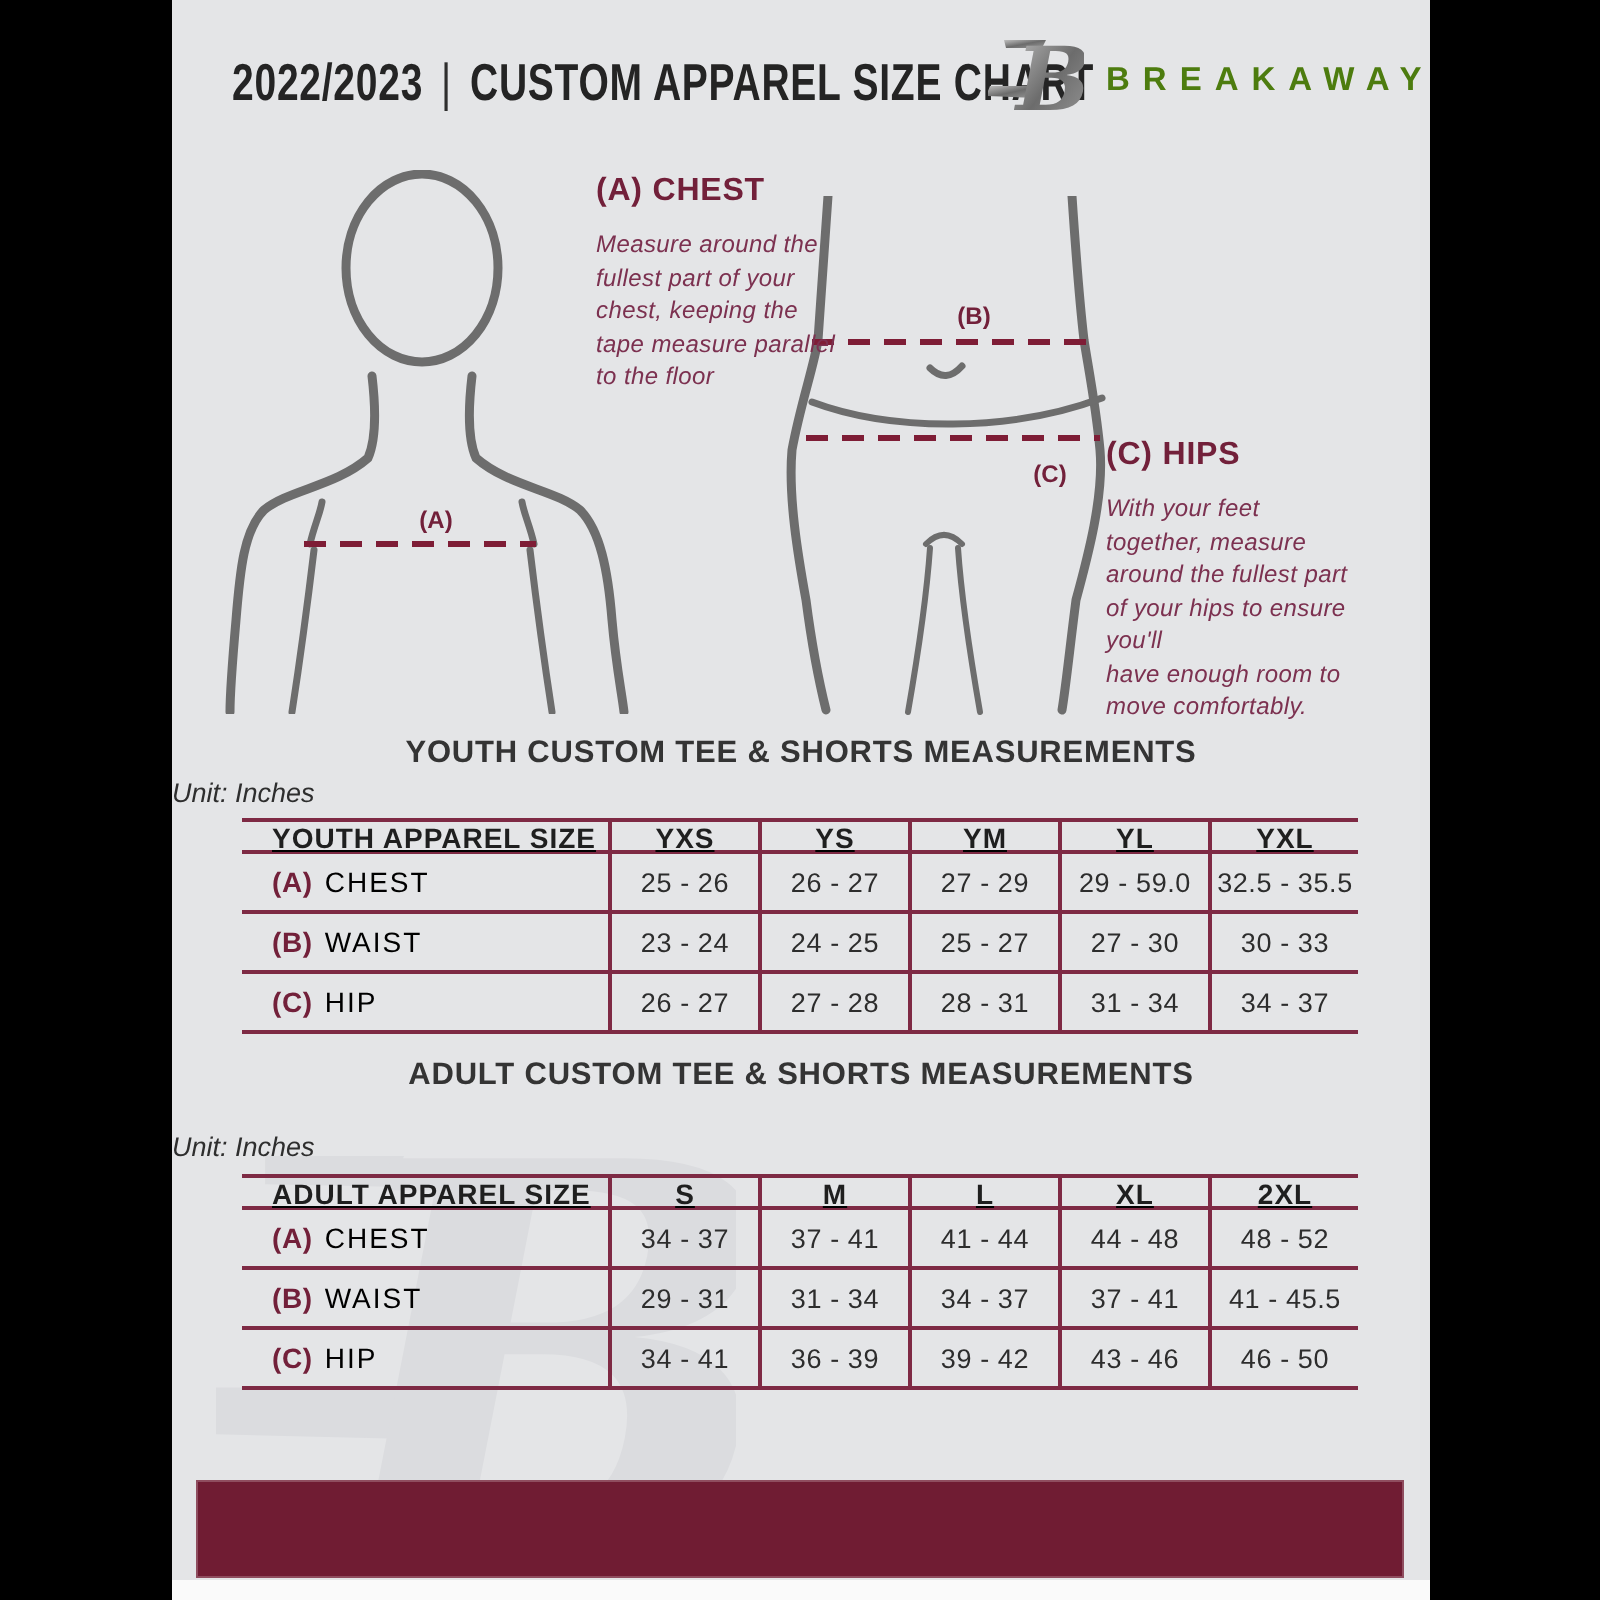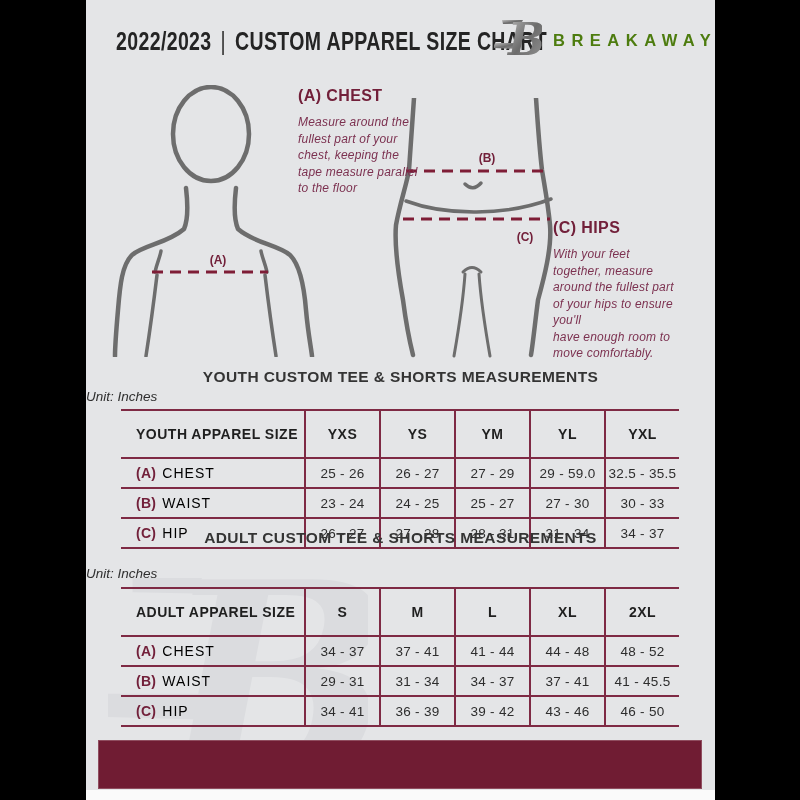--- a/index.html
+++ b/index.html
@@ -42,21 +42,21 @@
   
   .sec-title{position:absolute;left:0;width:629px;text-align:center;font-size:15.5px;font-weight:bold;color:#343434;letter-spacing:0.4px;}
   .sec-unit{position:absolute;left:0;width:629px;text-align:left;font-size:13.5px;font-style:italic;color:#2e2e2e;}
   .yt-title{top:368px;} .yt-unit{top:389px;}
   .ad-title{top:529px;} .ad-unit{top:566px;}
 
   
   .size-table{position:absolute;left:35px;width:558px;border-top:2px solid var(--tborder);}
   .yt-table{top:409px;} .ad-table{top:587px;}
   .trow{display:grid;grid-template-columns:183px 75px 75px 75px 75px 75px;border-bottom:2px solid var(--tborder);height:30px;}
-  .trow.head{height:48px;}
+  .trow.head{height:16px;text-decoration:underline;}
   .cell{display:flex;align-items:center;justify-content:center;font-size:13.5px;color:var(--ink);letter-spacing:0.3px;}
   .cell+.cell{border-left:2px solid var(--tborder);}
   .label-cell{justify-content:flex-start;padding-left:15px;}
   .head .label-cell{font-size:13px;letter-spacing:1px;color:#3a3a3a;}
   .head .cell{font-weight:bold;font-size:14px;color:#1f1f1f;letter-spacing:0.5px;}
   .rprefix{color:var(--maroon);font-weight:bold;font-size:14px;margin-right:6px;}
   .rname{font-size:14px;letter-spacing:1px;color:#000000;}
 
   
   .footer-bar{position:absolute;left:12px;top:740px;width:604px;height:49px;background:var(--footer);border:1px solid rgba(255,255,255,0.22);}

